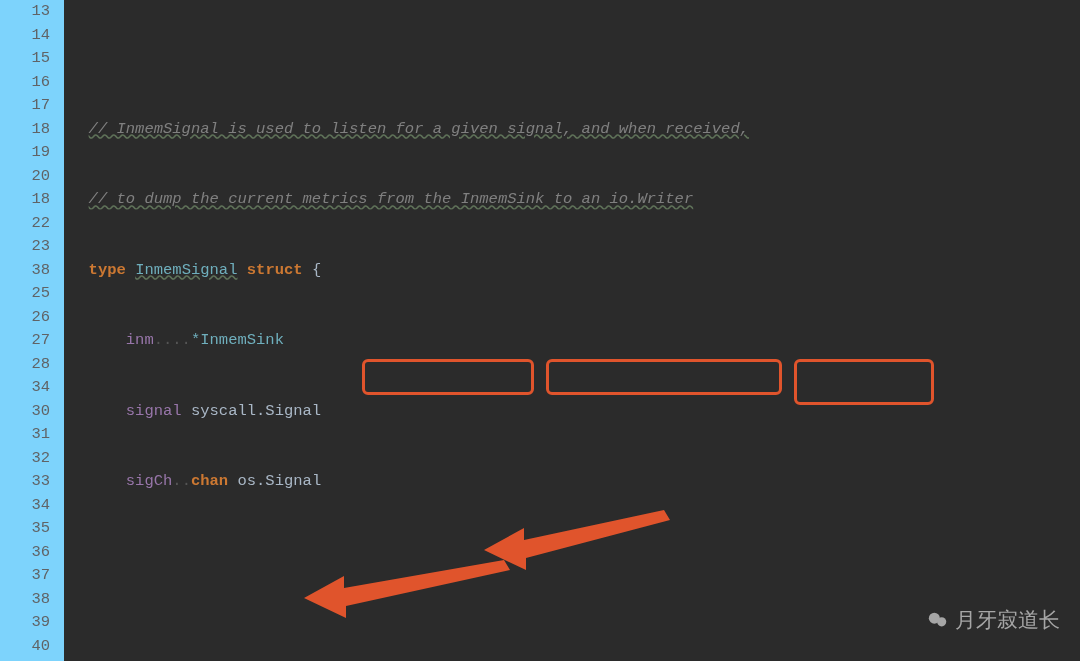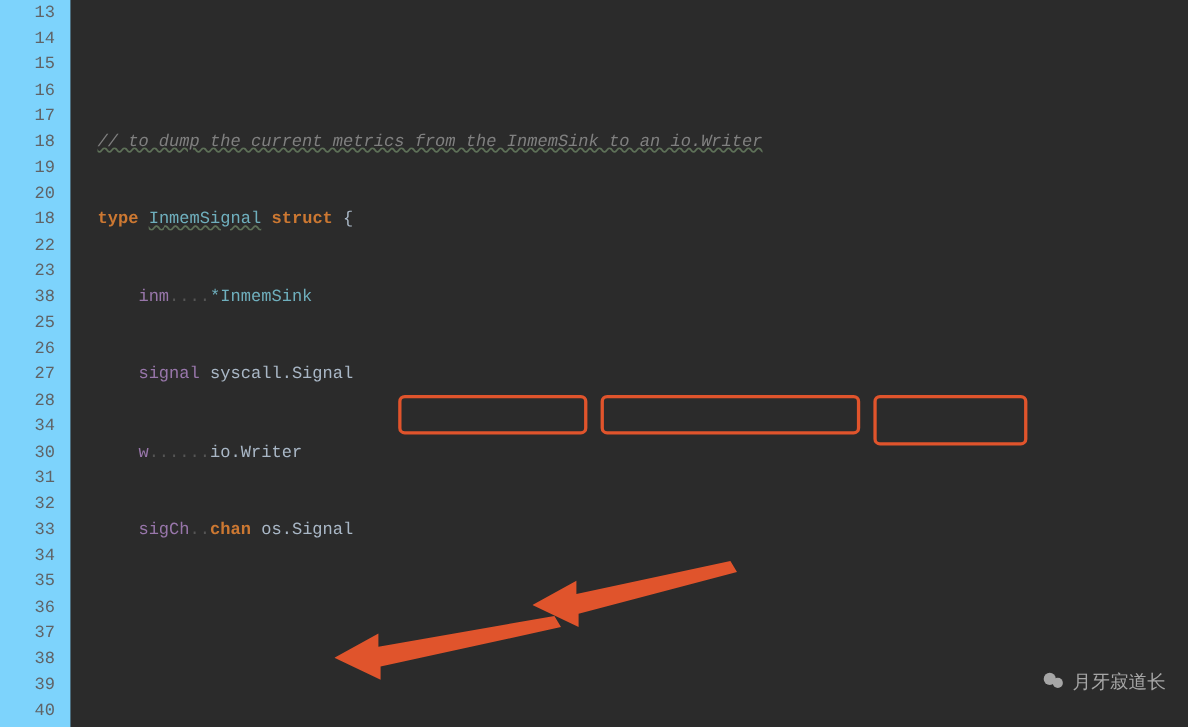--- a/index.html
+++ b/index.html
@@ -52,24 +52,24 @@
   .arrow {
     position: absolute;
     pointer-events: none;
   }
   .watermark {
     position: absolute;
     right: 20px;
     bottom: 30px;
     color: #cfcfcf;
     font-family: sans-serif;
-    font-size: 17px;
+    font-size: 21px;
     opacity: 0.75;
     display: flex;
-    align-items: center;
+    align-items: flex-end;
     gap: 6px;
   }
   .wechat-icon {
     width: 22px; height: 22px;
     display: inline-block;
   }
 </style>
 </head>
 <body>
 
@@ -99,25 +99,25 @@
       <div class="ln">34</div>
       <div class="ln">35</div>
       <div class="ln">36</div>
       <div class="ln">37</div>
       <div class="ln">38</div>
       <div class="ln">39</div>
       <div class="ln">40</div>
     </div>
   <div class="code">
     <span class="line"></span>
+    <span class="line">  <span class="comment underline">// InmemSignal is used to listen for a given signal, and when received,</span></span>
     <span class="line">  <span class="comment underline">// to dump the current metrics from the InmemSink to an io.Writer</span></span>
     <span class="line">  <span class="kw">type</span> <span class="typ underline">InmemSignal</span> <span class="kw">struct</span> {</span>
     <span class="line">      <span class="decl">inm</span><span class="dots">....</span><span class="typ">*InmemSink</span></span>
     <span class="line">      <span class="decl">signal</span> <span class="ident">syscall.Signal</span></span>
-    <span class="line">      <span class="decl">w</span><span class="dots">......</span><span class="ident">io.Writer</span></span>
     <span class="line">      <span class="decl">sigCh</span><span class="dots">..</span><span class="kw">chan</span> <span class="ident">os.Signal</span></span>
     <span class="line"></span>
     
     
     
     
     
     
     
     

